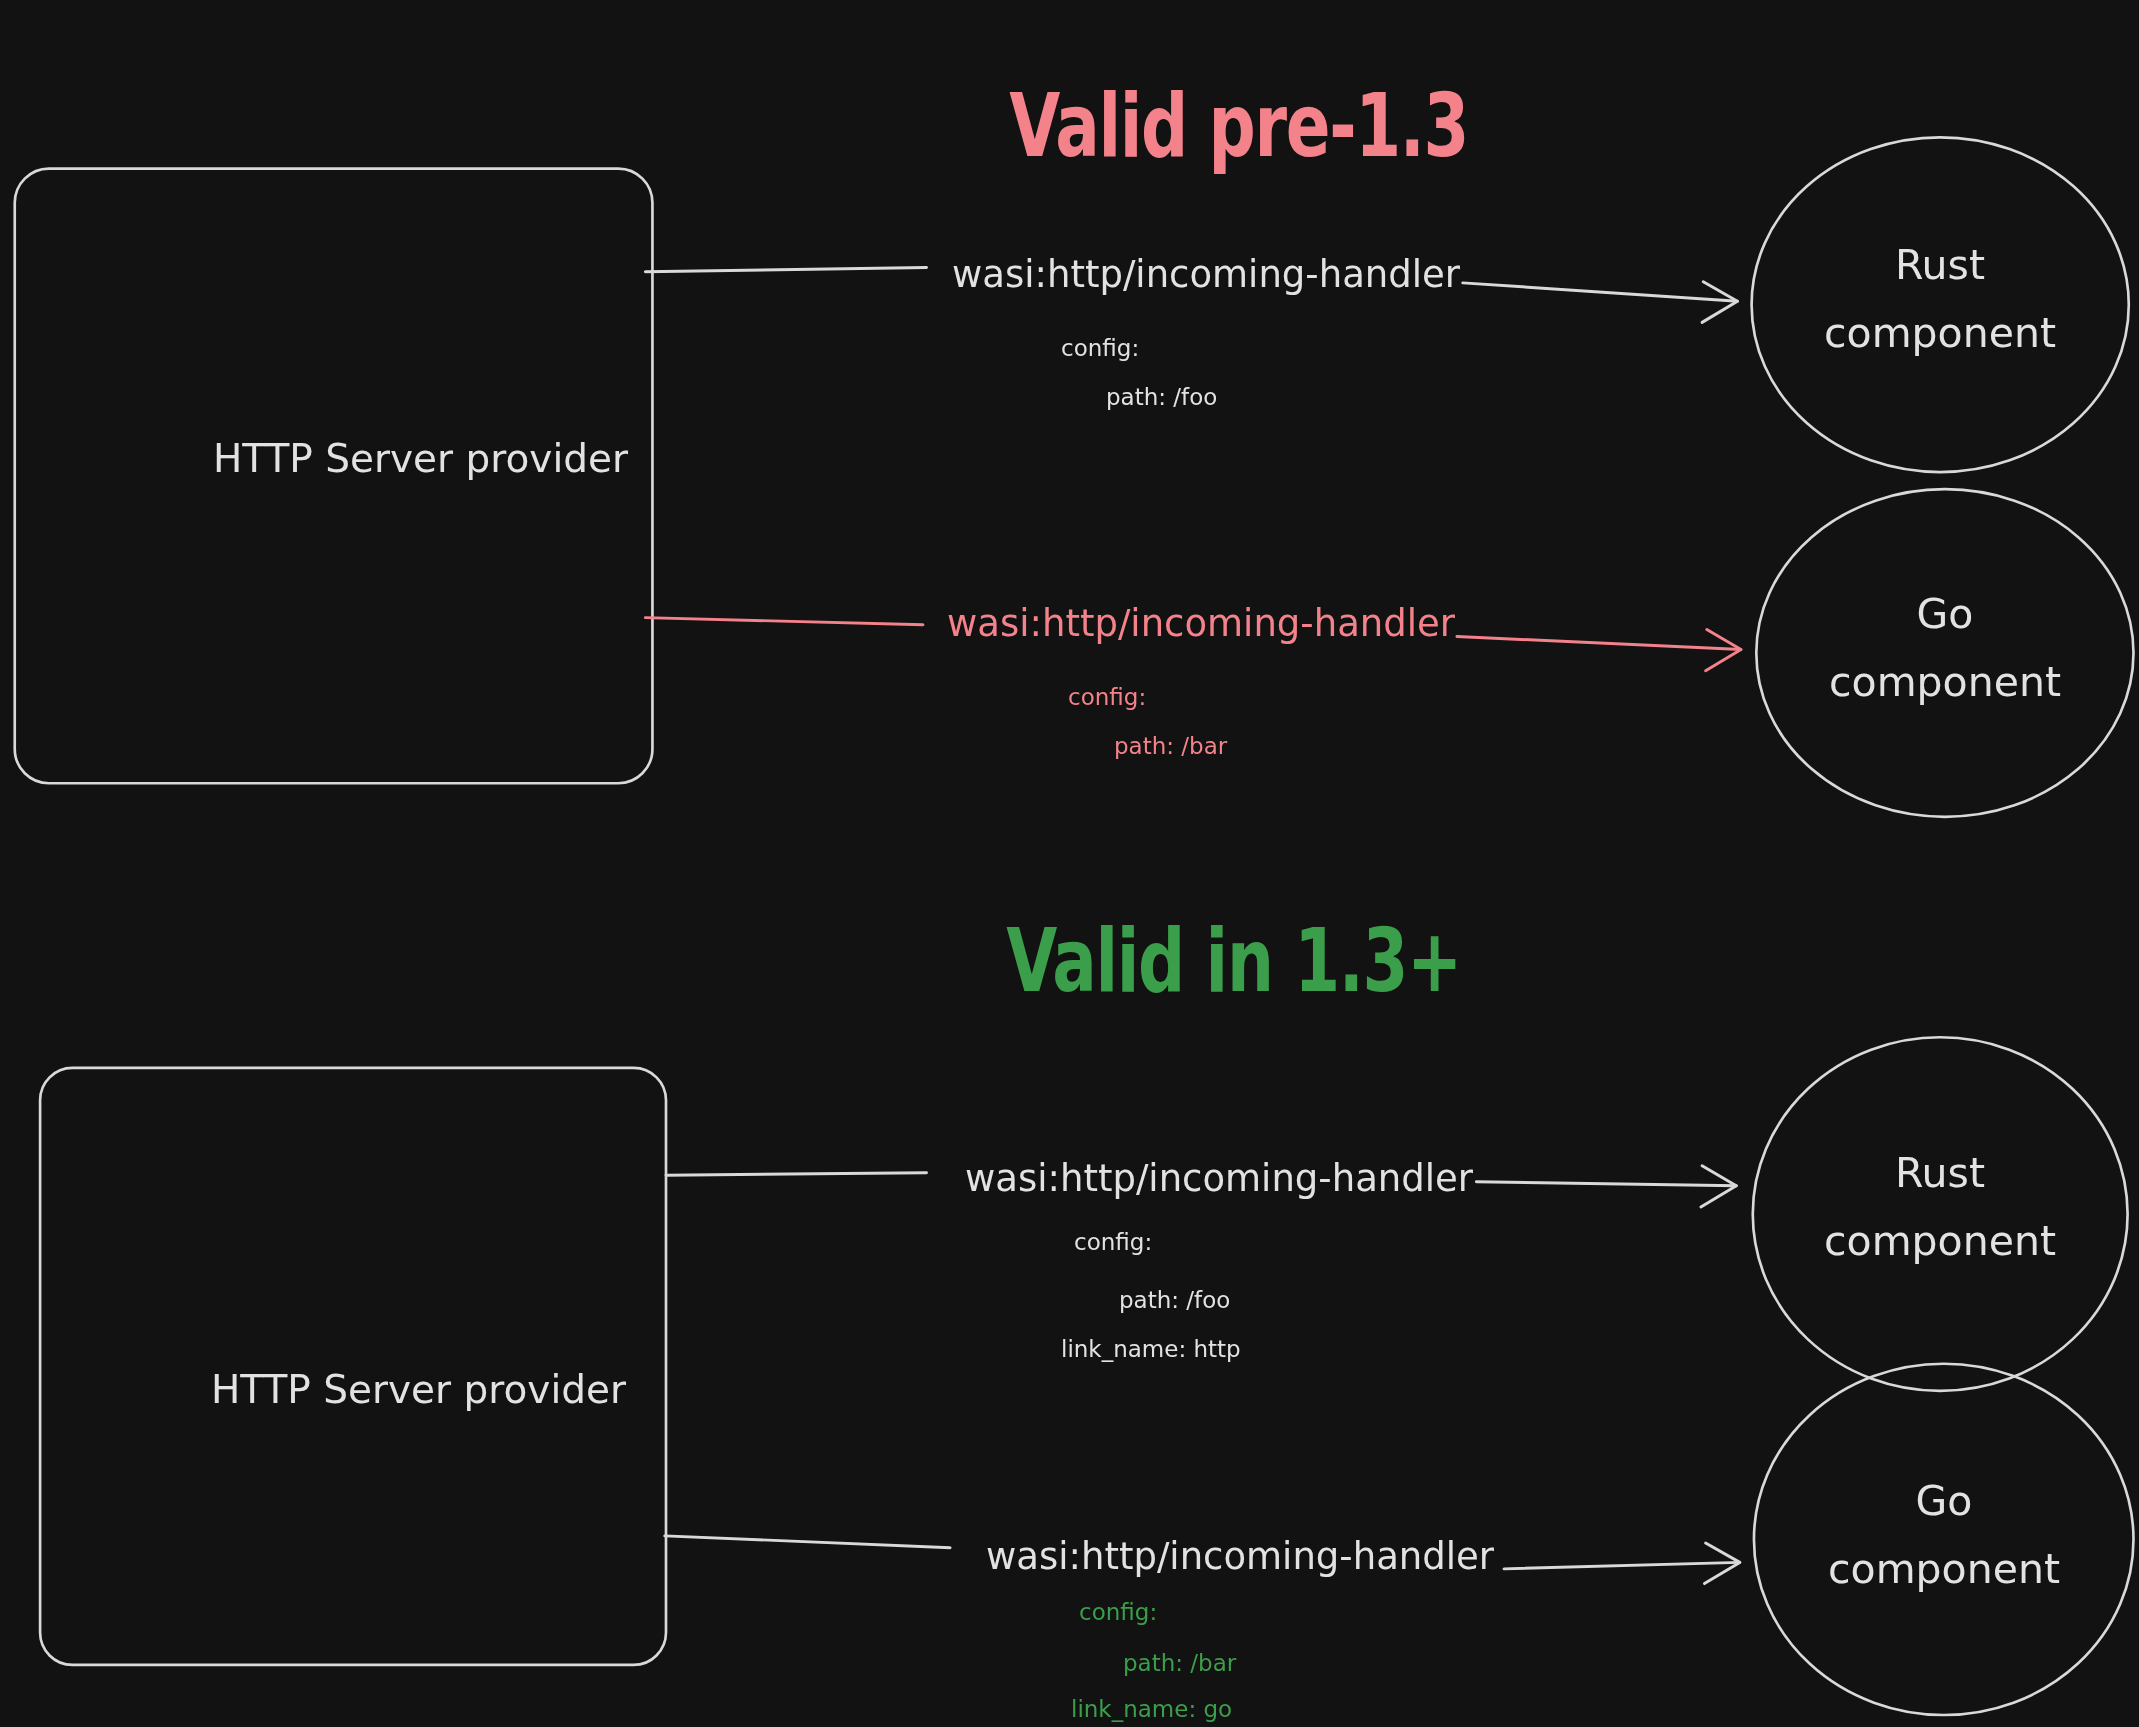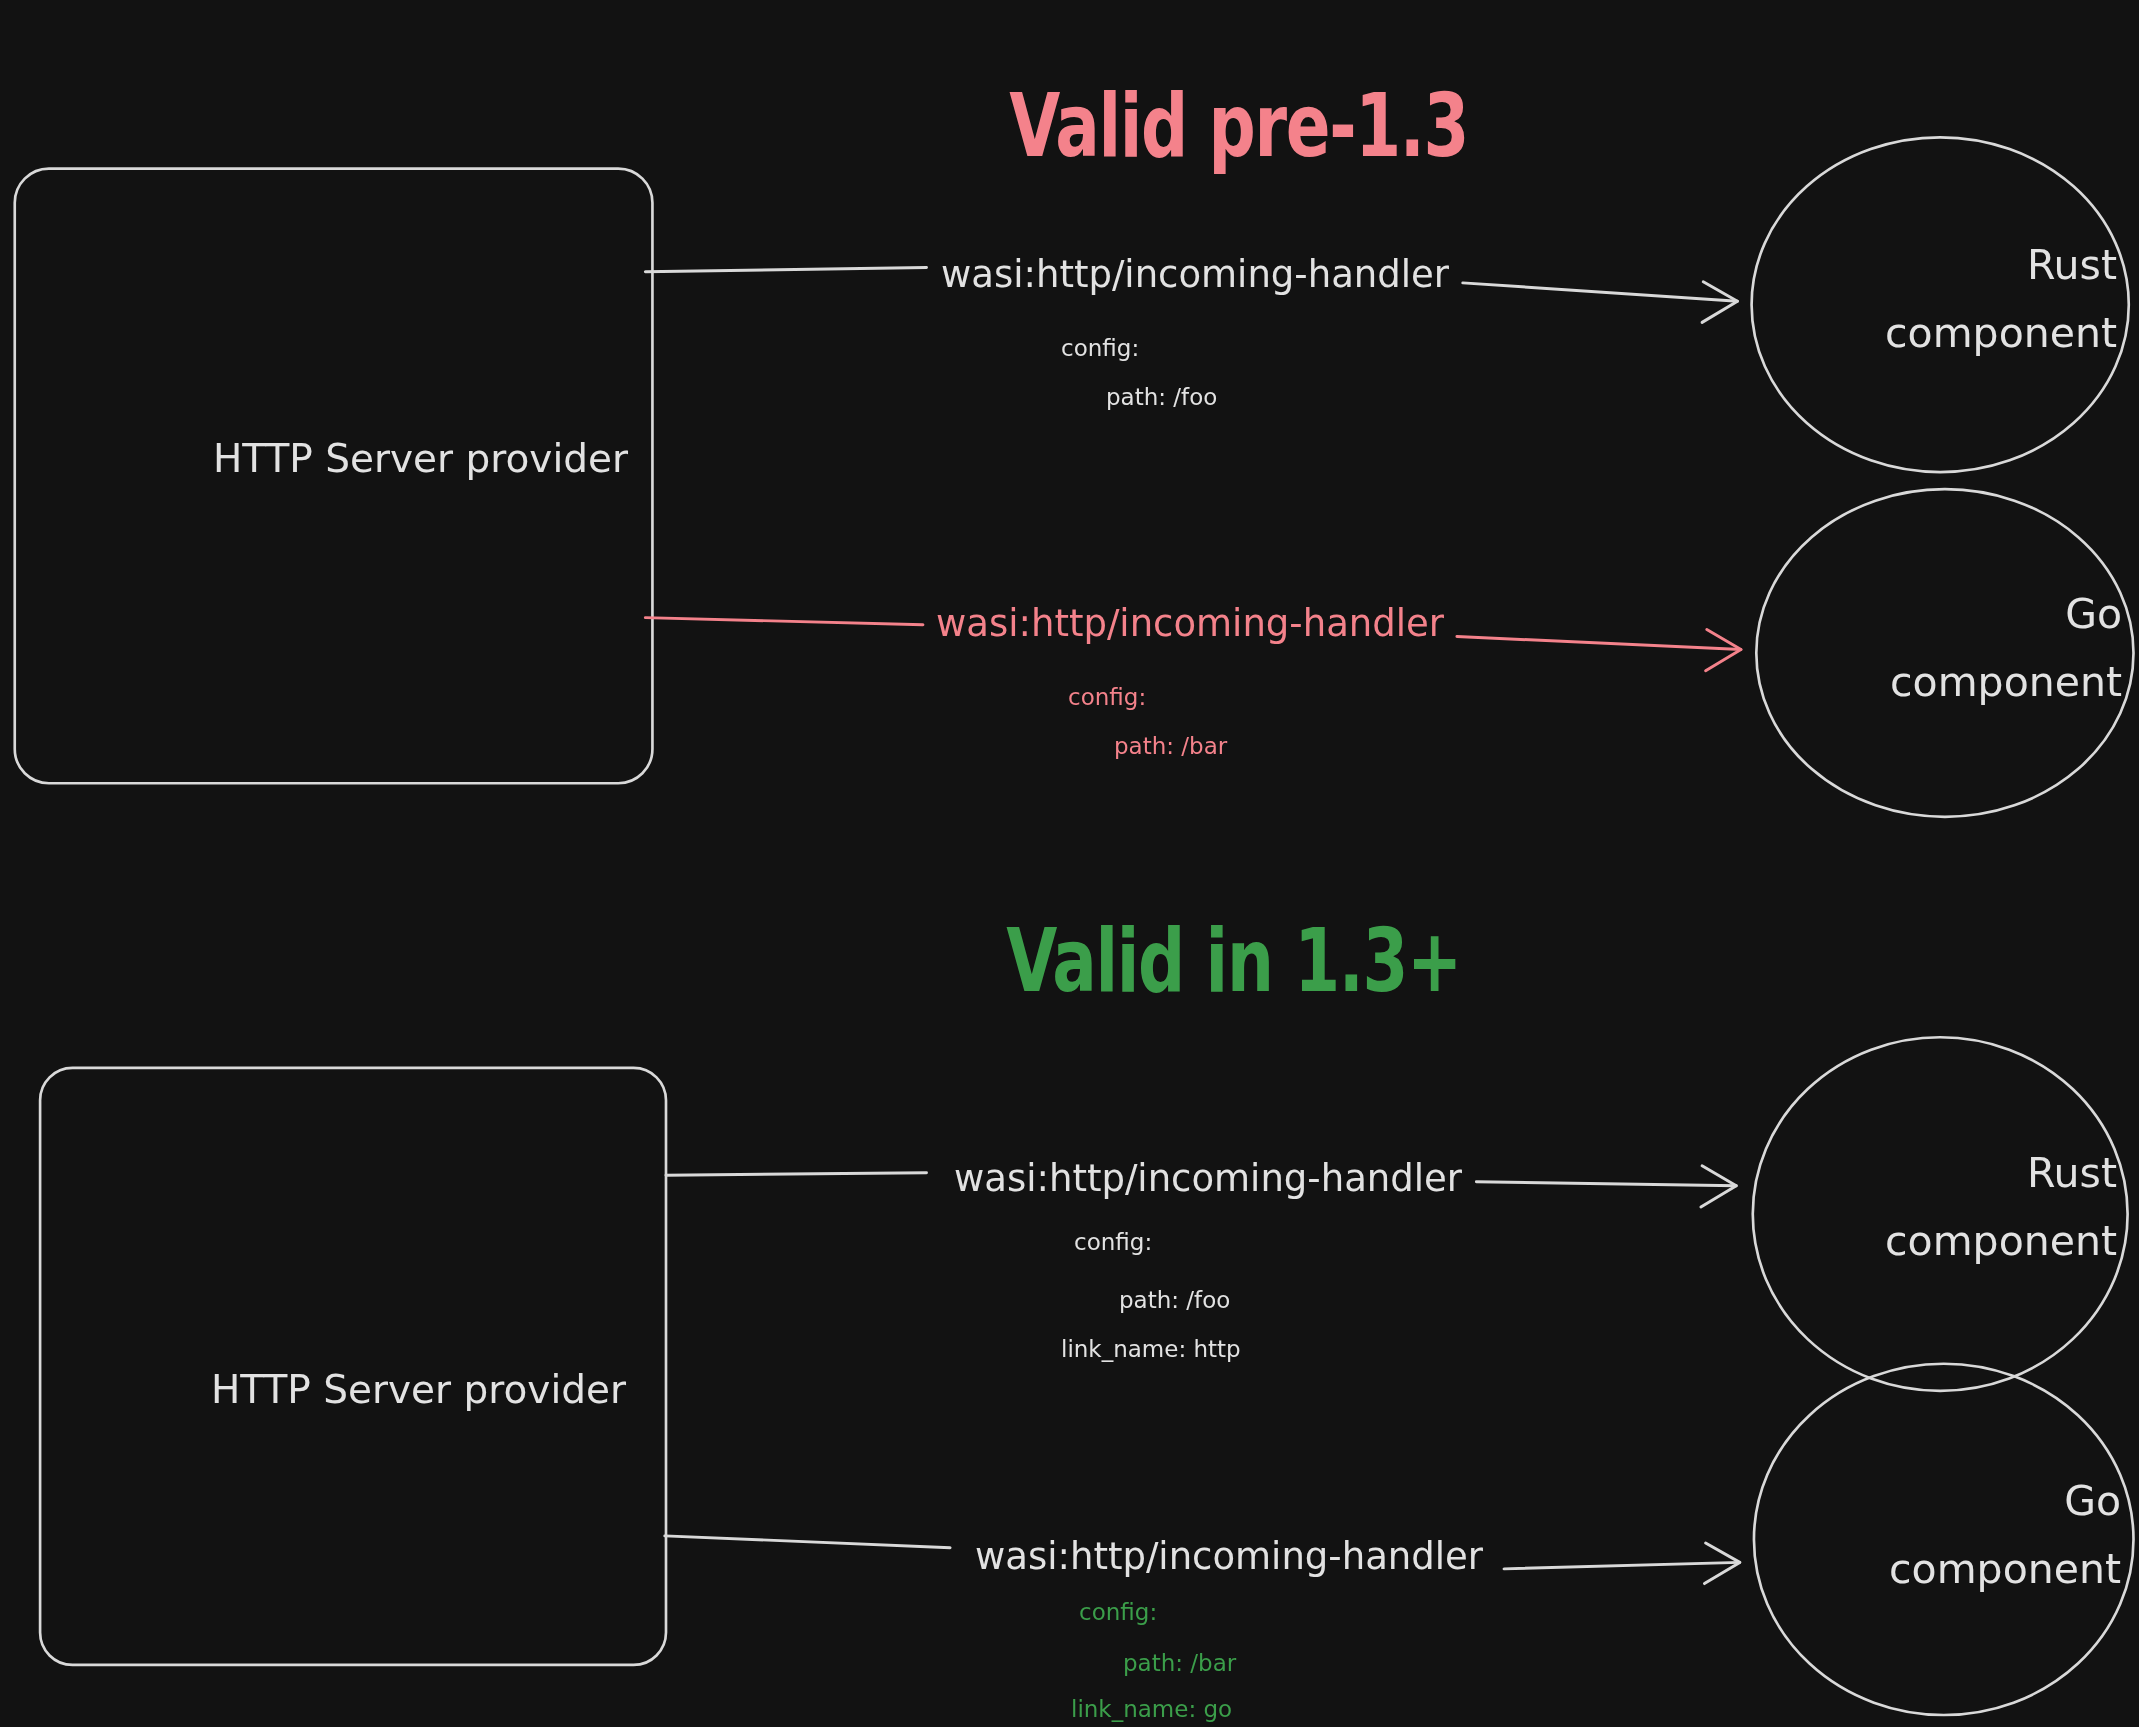--- a/index.html
+++ b/index.html
@@ -19,24 +19,24 @@
     line-height:47px;font-size:37px;white-space:nowrap;
   }
   .red{color:var(--red,#f4828b);}
   .green{color:var(--green,#3b9e4a);}
   .title{
     font-size:88px;line-height:112px;width:530px;text-align:center;
     transform:scaleX(0.75);transform-origin:center;
     font-weight:bold;letter-spacing:-1.8px;
   }
   .provider-label{font-size:39px;width:530px;text-align:right;}
-  .iface{width:530px;text-align:center;}
+  .iface{width:530px;text-align:right;}
   .cfg{font-size:23px;}
   .circle-label{
-    font-size:41px;line-height:68px;width:354px;text-align:right;
+    font-size:41px;line-height:68px;width:354px;text-align:center;
   }
 </style>
 </head>
 <body>
 
 <div id="canvas">
 
   <svg class="layer" viewBox="0 0 3631 2932">
 
     <rect class="shape" x="25" y="286" width="1082" height="1043" rx="58"></rect>

